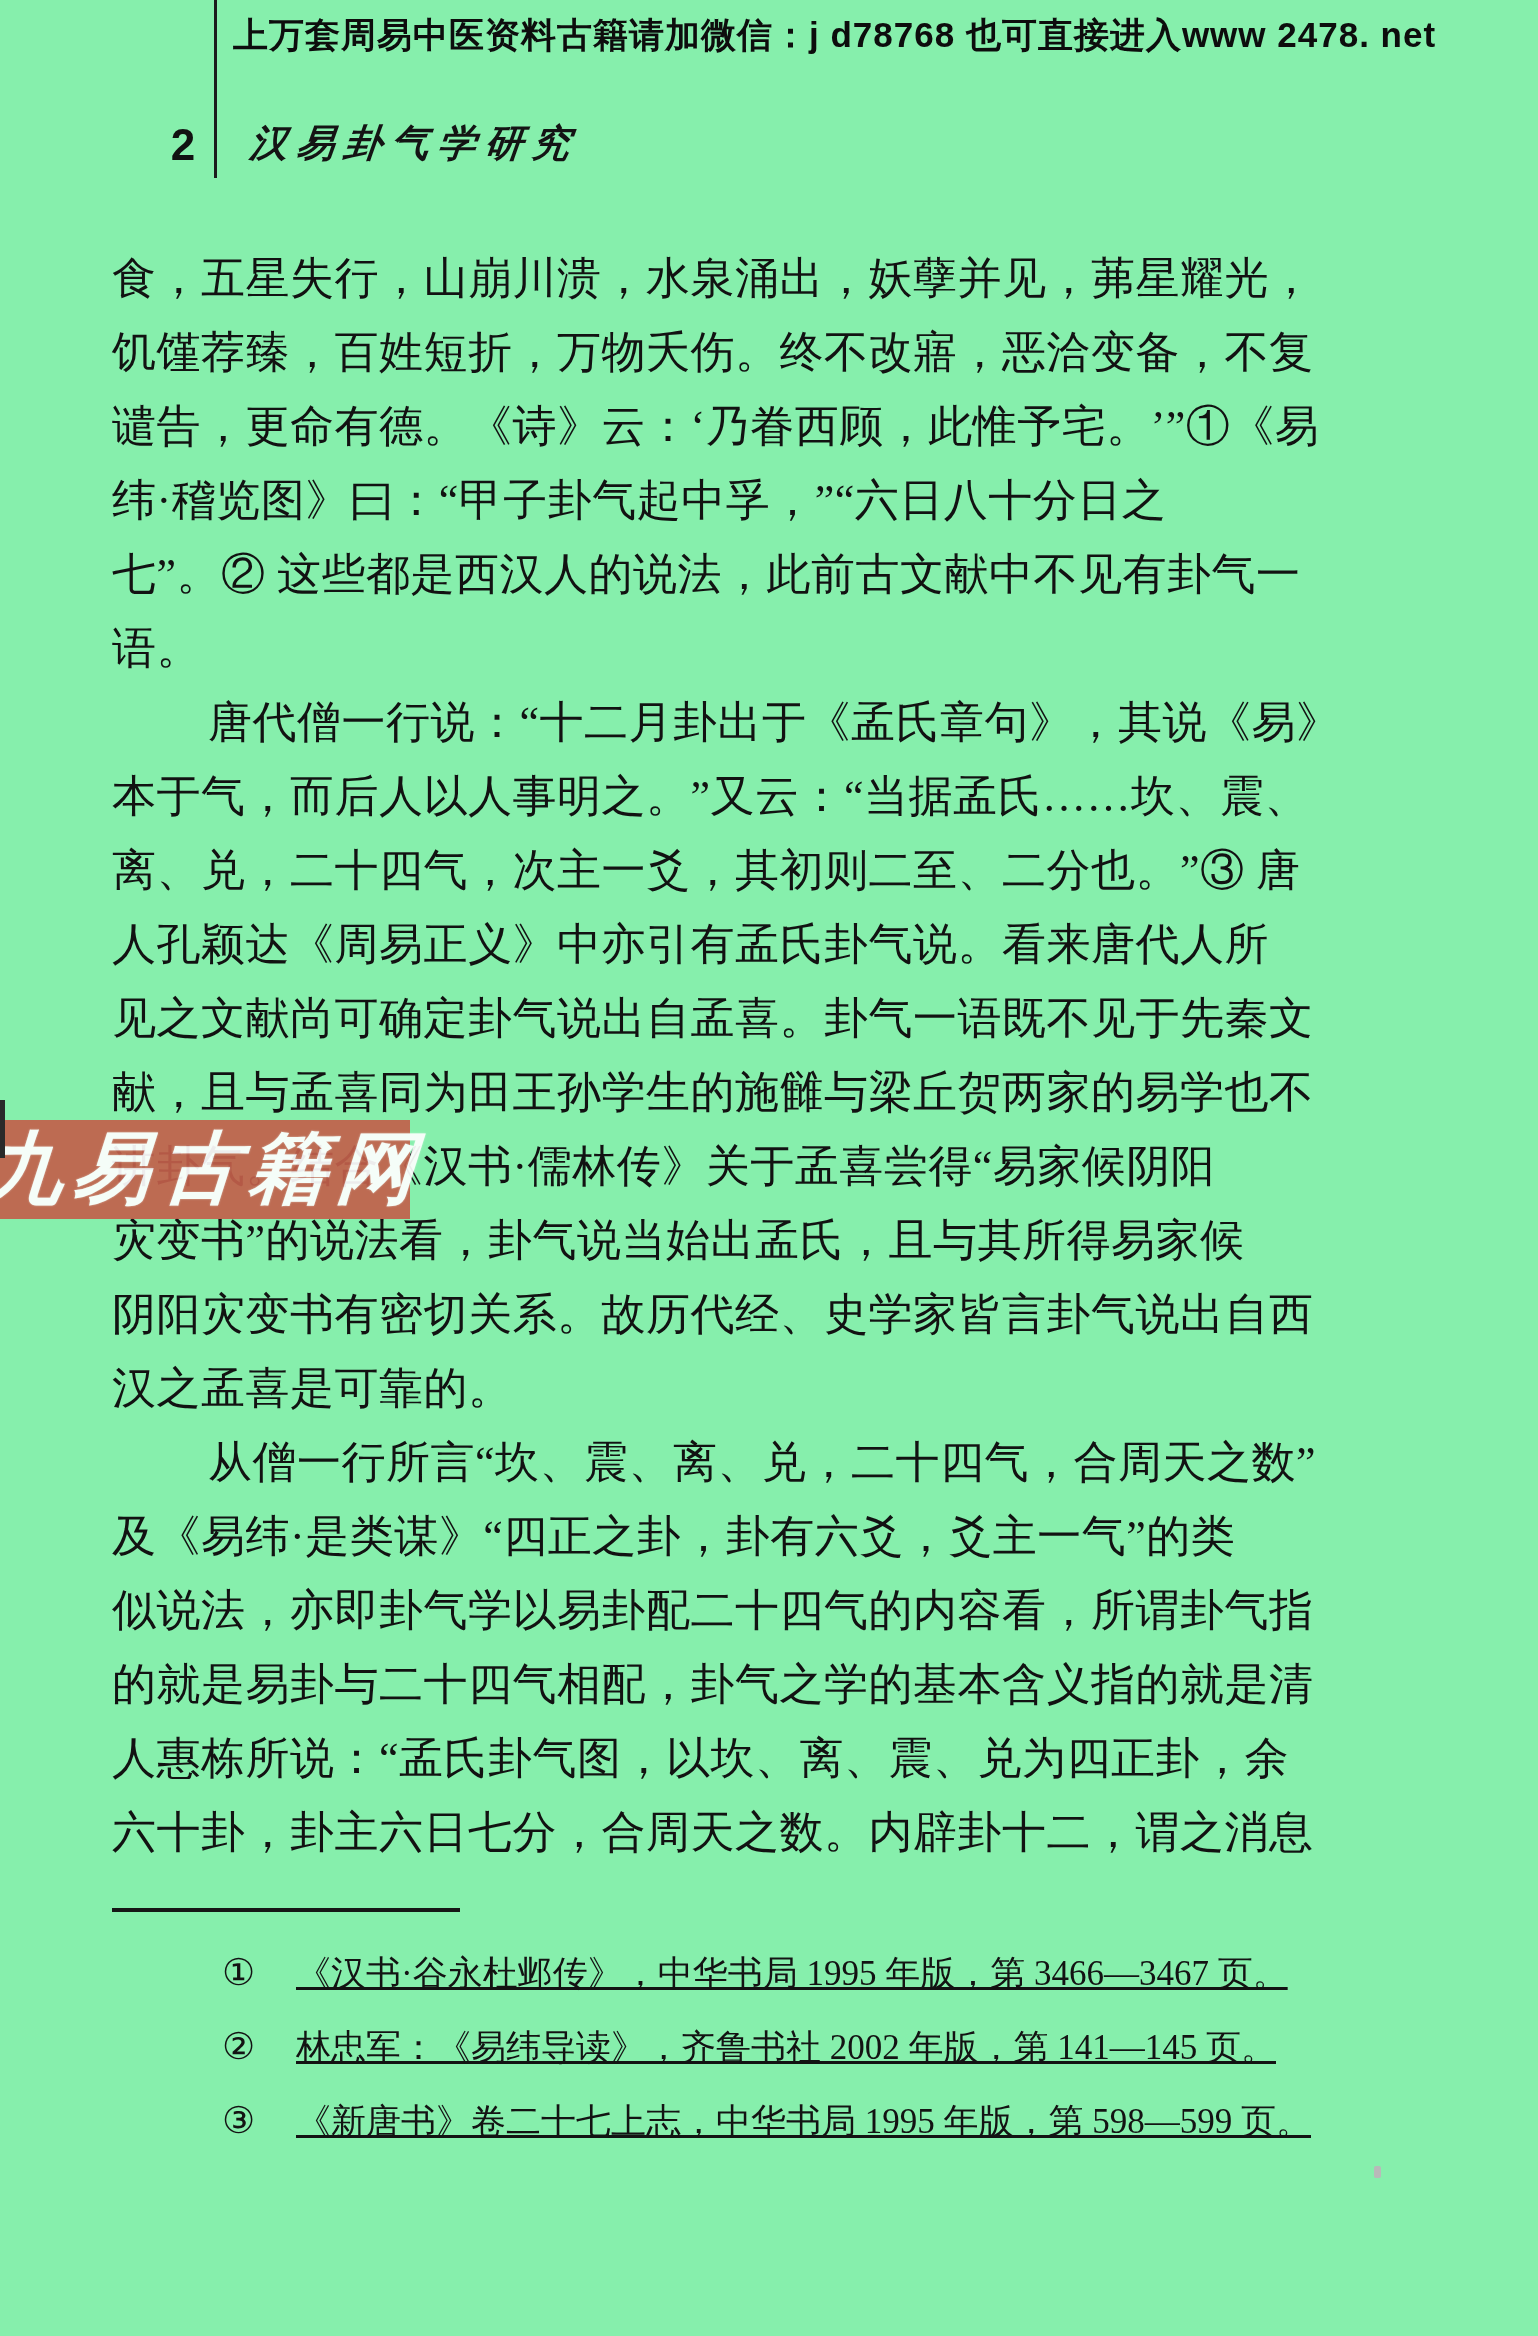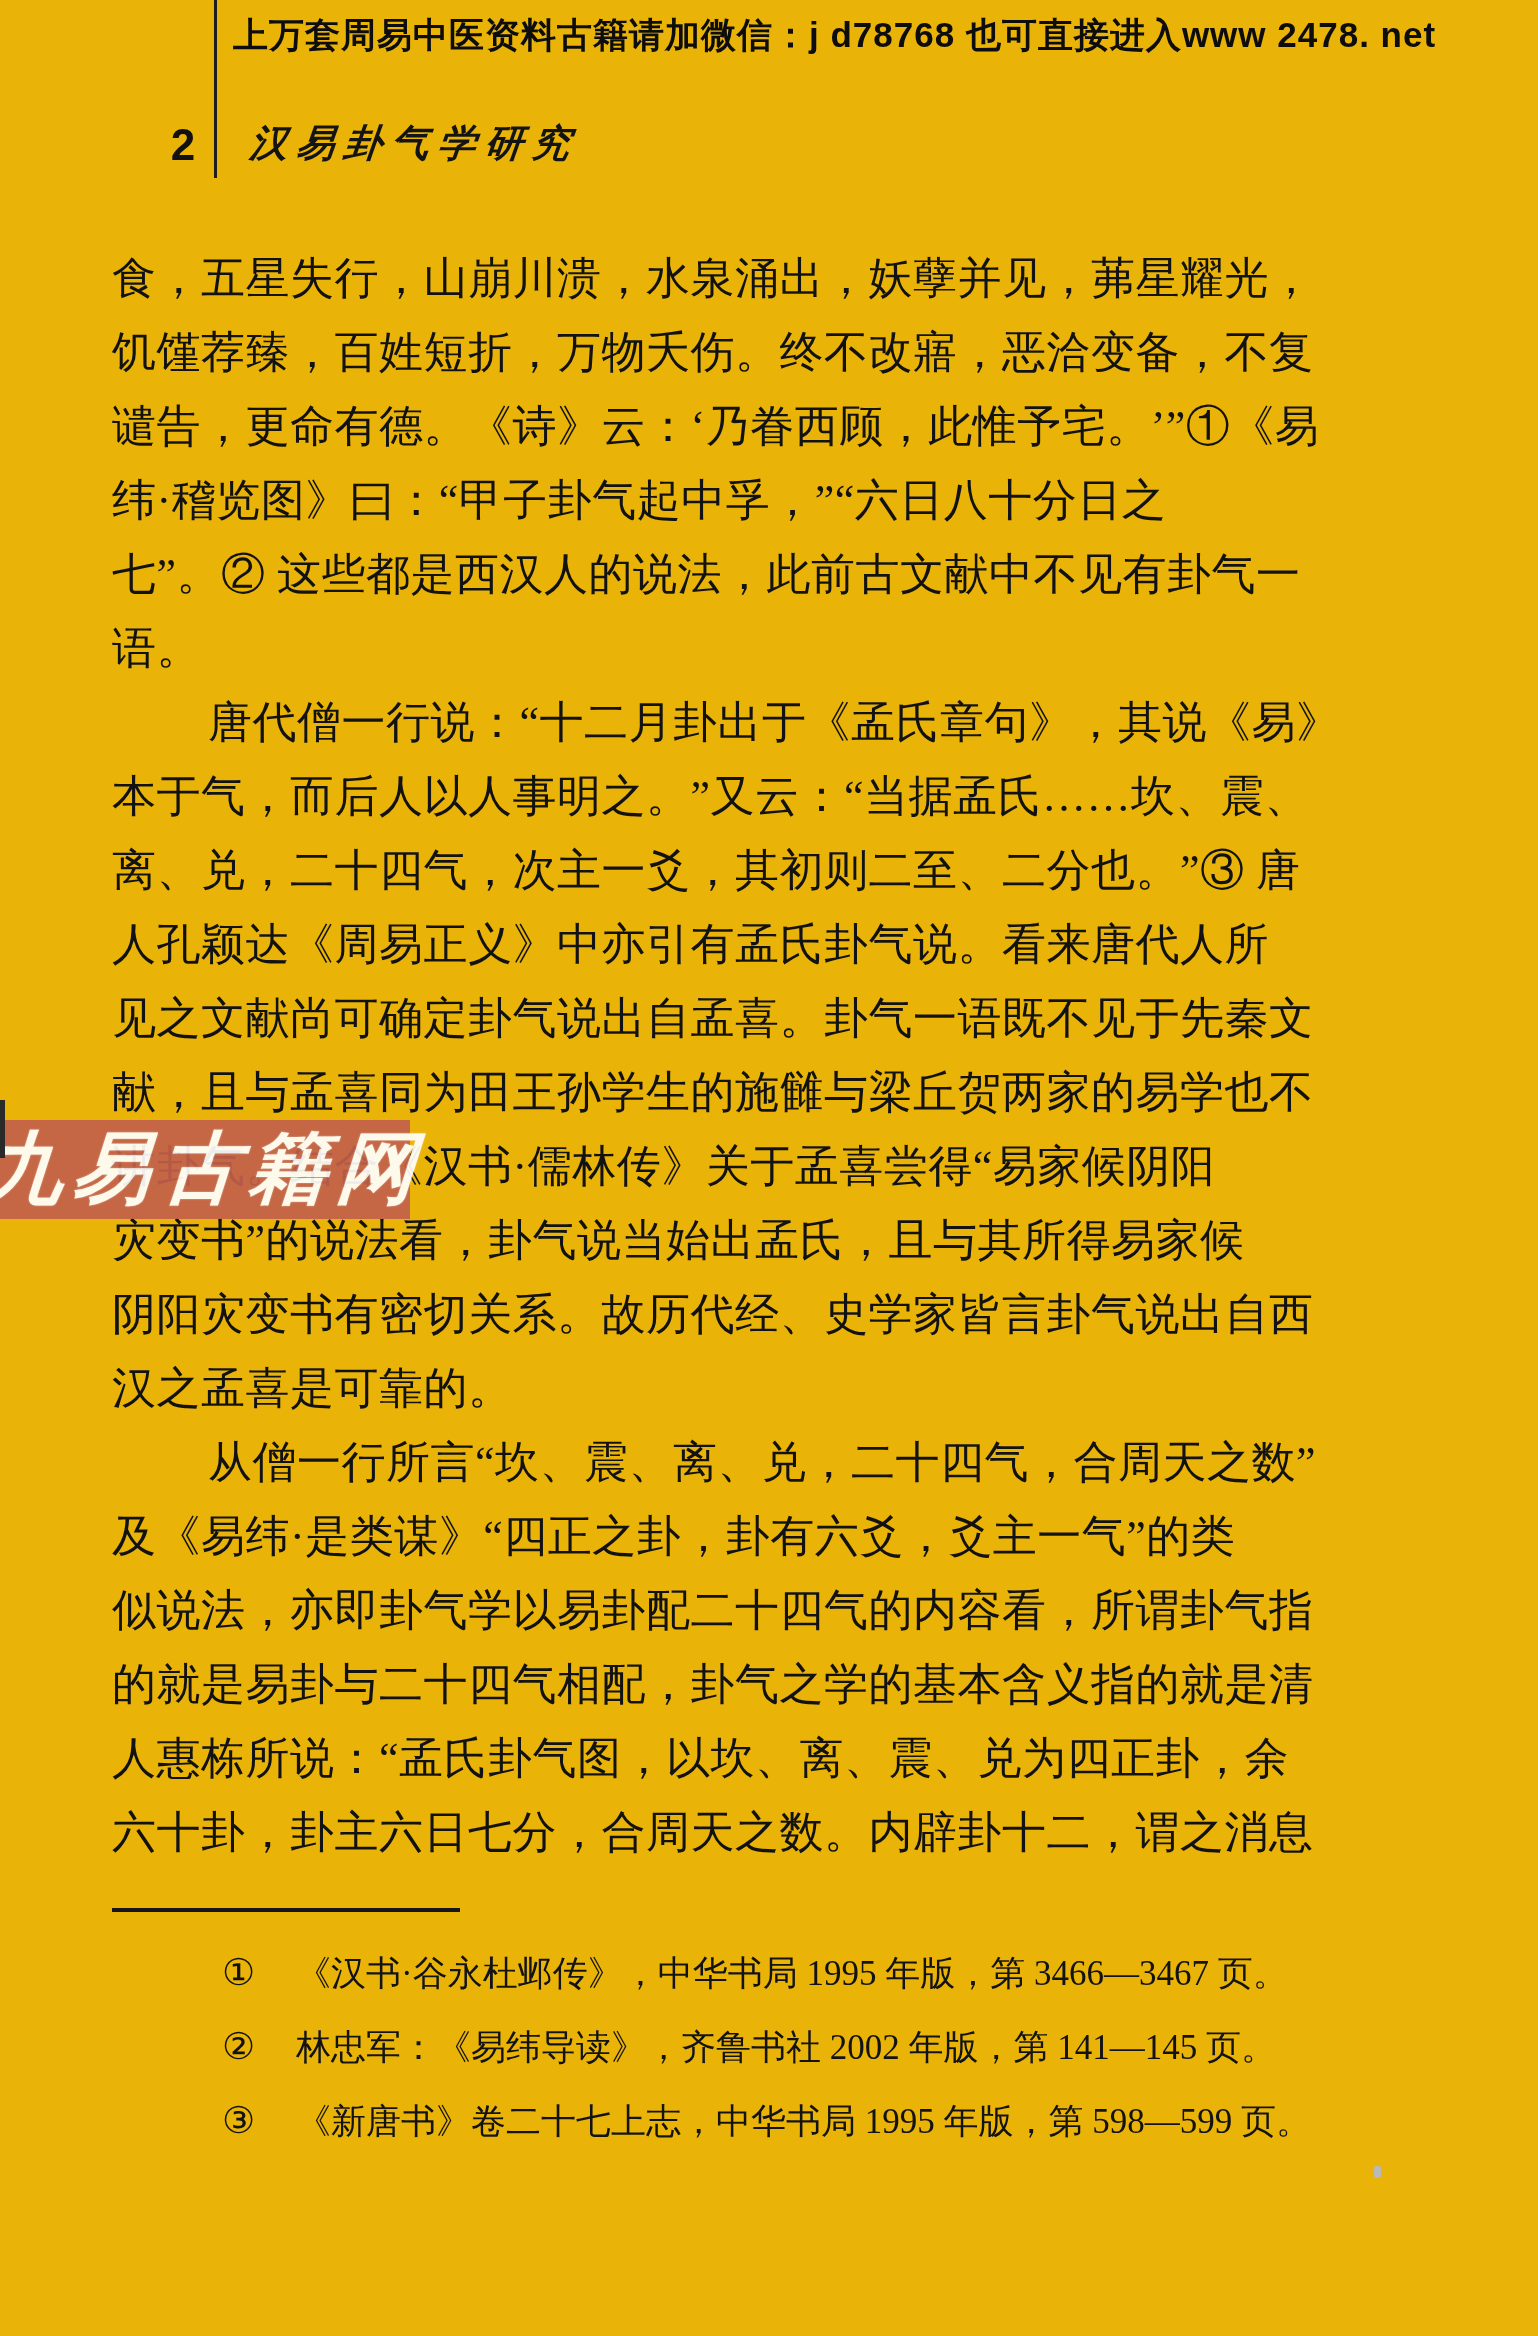--- a/index.html
+++ b/index.html
@@ -1,18 +1,18 @@
 <!DOCTYPE html>
 <html><head>
 <meta charset="utf-8">
 <style>
   html,body{margin:0;padding:0;background:#e8e8e8;}
   .page{
     position:relative; width:1538px; height:2336px; margin:0 auto;
-    background:#eab308; overflow:hidden; color:#151515;
+    background:#86efac; overflow:hidden; color:#151515;
     font-family:"Liberation Serif","DejaVu Serif",serif;
   }
   
   .header-notice{
     position:absolute; left:233px; top:12px; width:1200px;
     font-family:"Liberation Sans","DejaVu Sans",sans-serif;
     font-size:35px; font-weight:600; color:#0d0d0d; letter-spacing:1px;
     white-space:nowrap;
   }
   .v-rule{
@@ -52,21 +52,21 @@
   }
   
   .fn-rule{
     position:absolute; left:112px; top:1908px; width:348px; height:4px;
     background:#161616;
   }
   .footnotes{
     position:absolute; left:222px; top:1944px; width:1200px;
   }
   .fn-row{
-    height:74px; font-size:35px; line-height:58px; white-space:nowrap; color:#131313;
+    height:74px; font-size:35px; line-height:58px; white-space:nowrap; color:#131313;text-decoration:underline;
   }
   .fn-marker{
     display:inline-block; width:48px; margin-right:26px; font-size:37px;
   }
   .speck{
     position:absolute; left:1374px; top:2166px; width:7px; height:12px;
     background:#b9b9b9; border-radius:2px;
   }
   .edge-mark{
     position:absolute; left:0; top:1100px; width:5px; height:58px; background:#2a2a2a;

